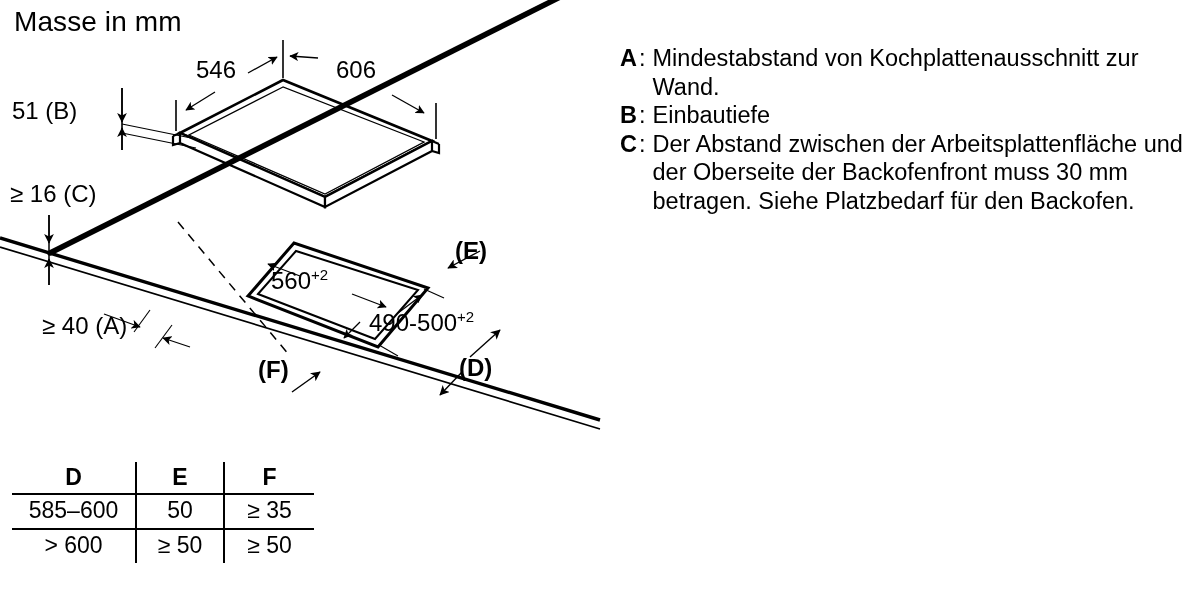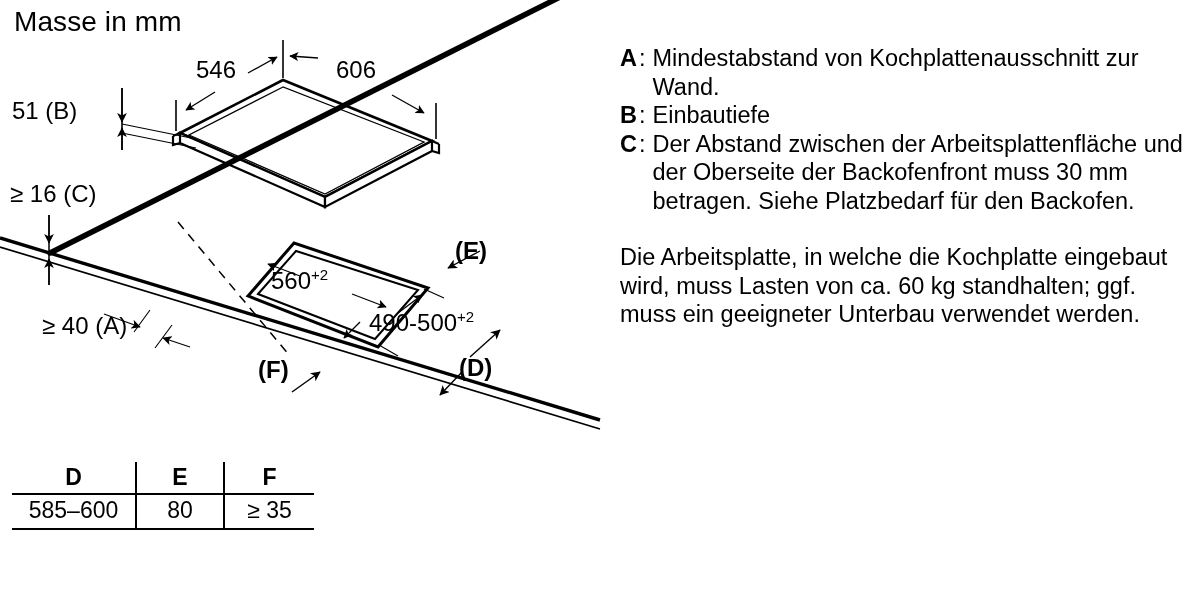--- a/index.html
+++ b/index.html
@@ -276,36 +276,40 @@
       <span class="legend-colon">:</span>
     <span class="legend-text">Einbautiefe</span>
   </div>
 
   <div class="legend-row">
     <span class="legend-key">C</span>
       <span class="legend-colon">:</span>
     <span class="legend-text">Der Abstand zwischen der Arbeitsplattenfläche und der Oberseite der Backofenfront muss 30 mm betragen. Siehe Platzbedarf für den Backofen.</span>
   </div>
 
-  <div id="paragraph-load">Die Arbeitsplatte, in welche die Kochplatte eingebaut wird, muss Lasten von ca. 60 kg standhalten; ggf. muss ein geeigneter Unterbau verwendet werden.</div>
 </div>
 
 <table id="dim-table">
   <colgroup>
     <col class="c1">
       <col class="c2">
       <col class="c3">
   </colgroup>
   <thead>
     <tr>
       <th>D</th>
       <th class="col-sep">E</th>
       <th class="col-sep">F</th>
     </tr>
   </thead>
   <tbody>
     <tr>
       <td>585–600</td>
-      <td class="col-sep">80</td>
+      <td class="col-sep">50</td>
       <td class="col-sep">≥ 35</td>
+    </tr>
+    <tr>
+      <td>&gt; 600</td>
+      <td class="col-sep">≥ 50</td>
+      <td class="col-sep">≥ 50</td>
     </tr>
   </tbody>
 </table>
 
 </body></html>

